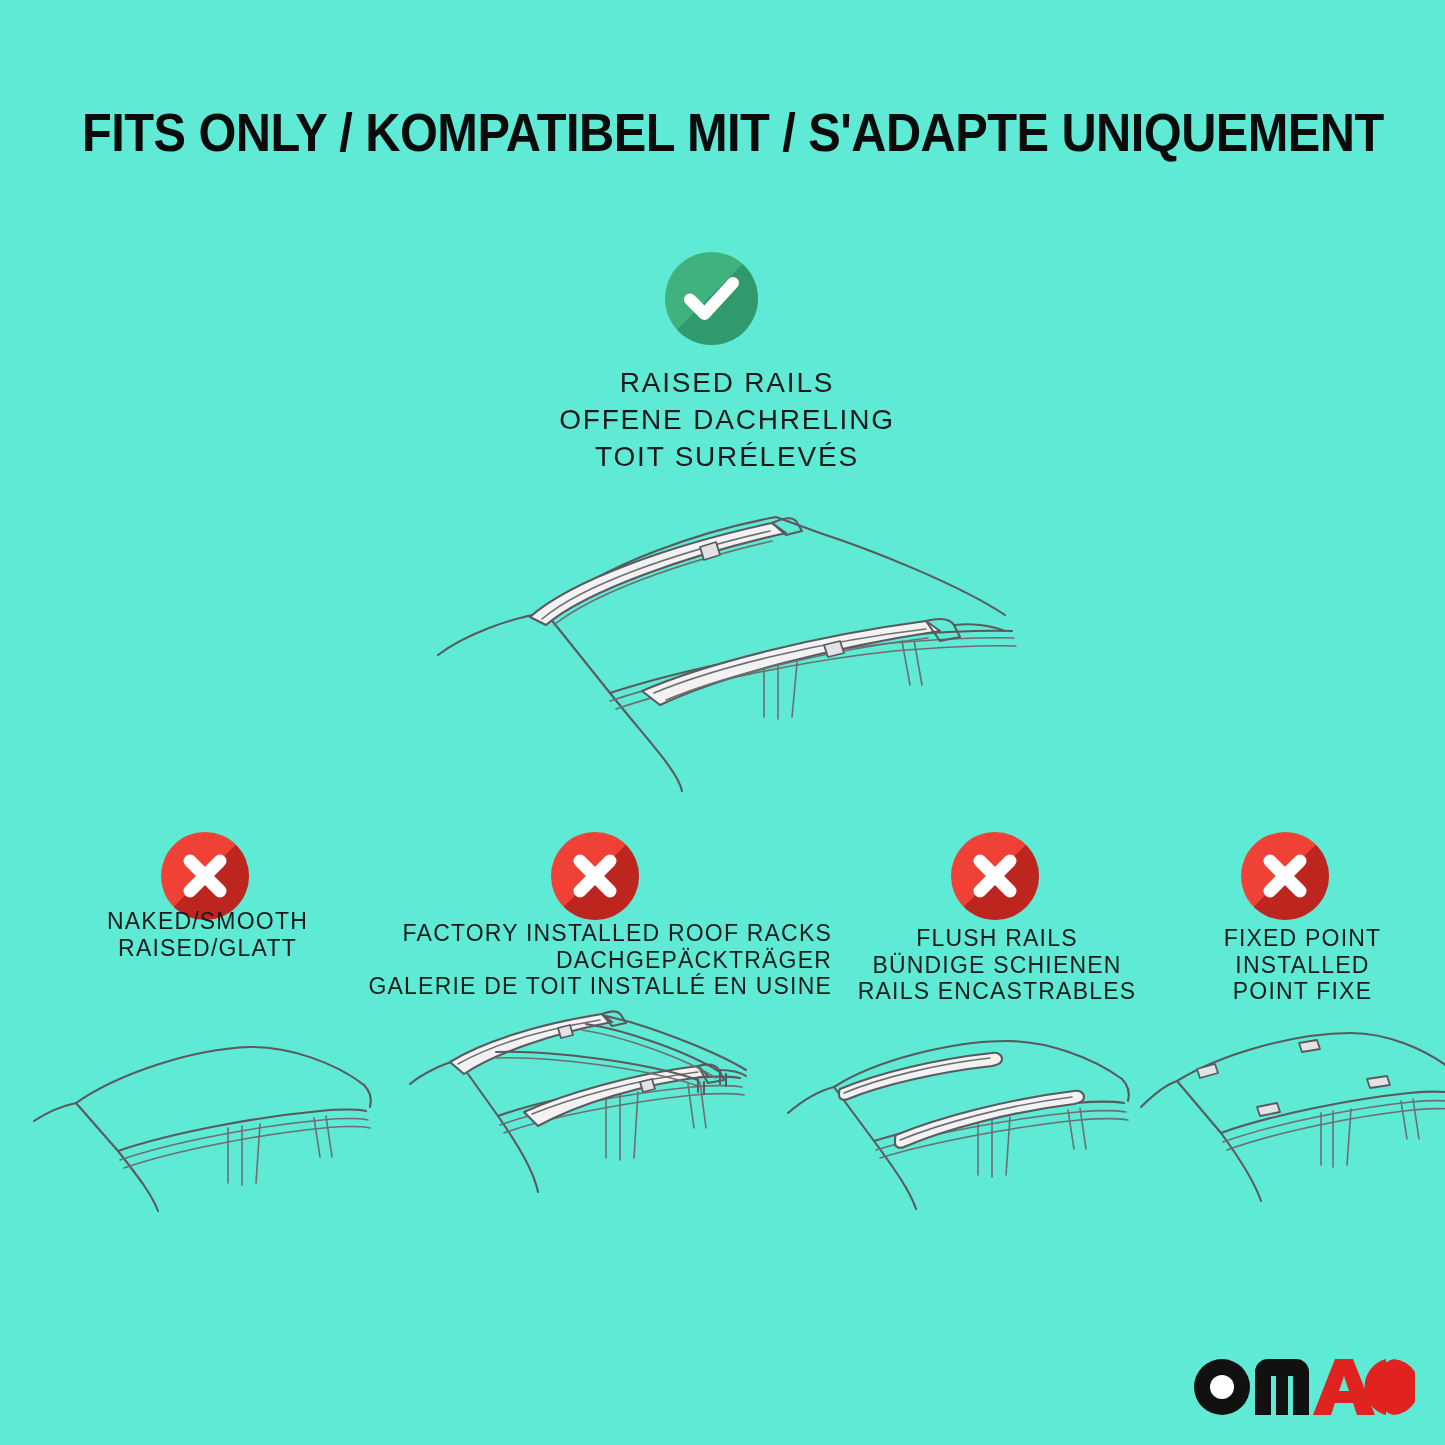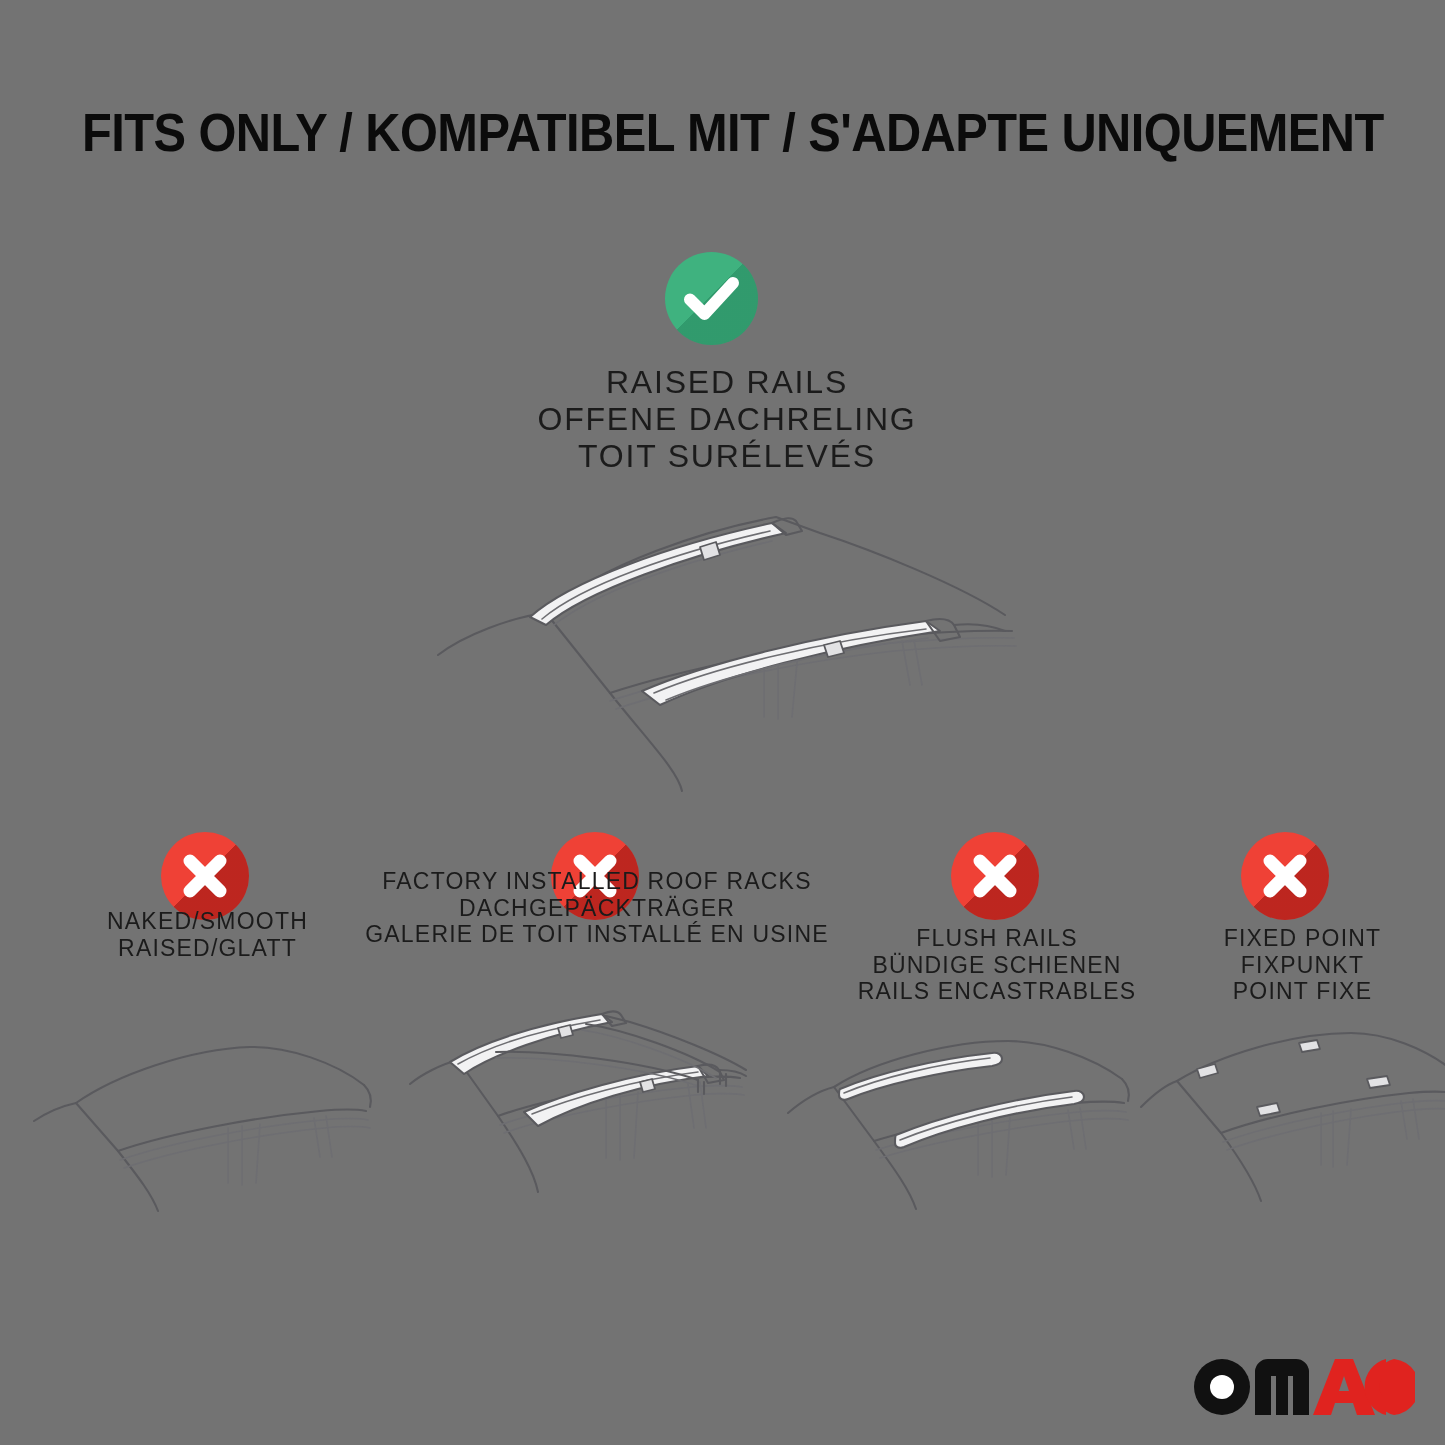--- a/index.html
+++ b/index.html
@@ -7,21 +7,21 @@
     padding: 0;
     background: #ffffff;
   }
   body {
     font-family: "Liberation Sans", sans-serif;
   }
   #page {
     position: relative;
     width: 1445px;
     height: 1445px;
-    background: #737373;
+    background: #5eead4;
     overflow: hidden;
   }
 
   
   #title {
     position: absolute;
     left: 82px;
     top: 103px;
     width: 1290px;
     font-family: "Liberation Sans Narrow", "Liberation Sans", sans-serif;
@@ -83,30 +83,30 @@
     text-align: center;
     color: #1b1b1b;
     font-family: "Liberation Sans", sans-serif;
     font-weight: 400;
     letter-spacing: 1.2px;
   }
   #caption-main {
     left: 402px;
     top: 364px;
     width: 650px;
-    font-size: 32px;
+    font-size: 28px;
     line-height: 37px;
     letter-spacing: 1.8px;
   }
   .caption-small {
     font-size: 23px;
     line-height: 26.5px;
   }
   #caption-1 { left: 35px;   top: 908px;  width: 345px; }
-  #caption-2 { left: 362px;  top: 868px;  width: 470px; }
+  #caption-2 { left: 362px;  top: 920px;  width: 470px; text-align: right; }
   #caption-3 { left: 822px;  top: 925px;  width: 350px; }
   #caption-4 { left: 1170px; top: 925px;  width: 265px; }
 
   
   .roof {
     position: absolute;
   }
   #roof-main  { left: 420px;  top: 495px;  width: 630px; height: 300px; }
   #roof-1 { left: 20px;   top: 1015px; width: 370px; height: 215px; }
   #roof-2 { left: 398px;  top: 1008px; width: 370px; height: 222px; }
@@ -318,21 +318,21 @@
 
   <div class="status-icon x-icon" id="x-icon-4">
     <div class="shadow"></div>
     <svg viewBox="0 0 88 88">
       <path d="M29 29 L59 59 M59 29 L29 59" fill="none" stroke="#ffffff" stroke-width="13" stroke-linecap="round"></path>
     </svg>
   </div>
 
   <div class="caption caption-small" id="caption-4">
     <div>FIXED POINT</div>
-    <div>FIXPUNKT</div>
+    <div>INSTALLED</div>
     <div>POINT FIXE</div>
   </div>
 
   <div class="roof" id="roof-4">
     <svg viewBox="0 0 330 215" preserveAspectRatio="none">
       <path class="ln" d="M42 66 C84 40 158 18 216 18 C252 18 290 34 316 54"></path>
       <path class="ln" d="M6 92 C18 80 30 70 42 66"></path>
       <path class="ln" d="M42 66 L86 118 C108 148 120 168 126 186"></path>
       <path class="ln" d="M86 118 C136 100 216 84 274 78 C296 76 308 76 318 78"></path>
       <path class="ln-thin" d="M88 127 C138 109 218 93 276 87 C298 85 310 85 320 87"></path>

